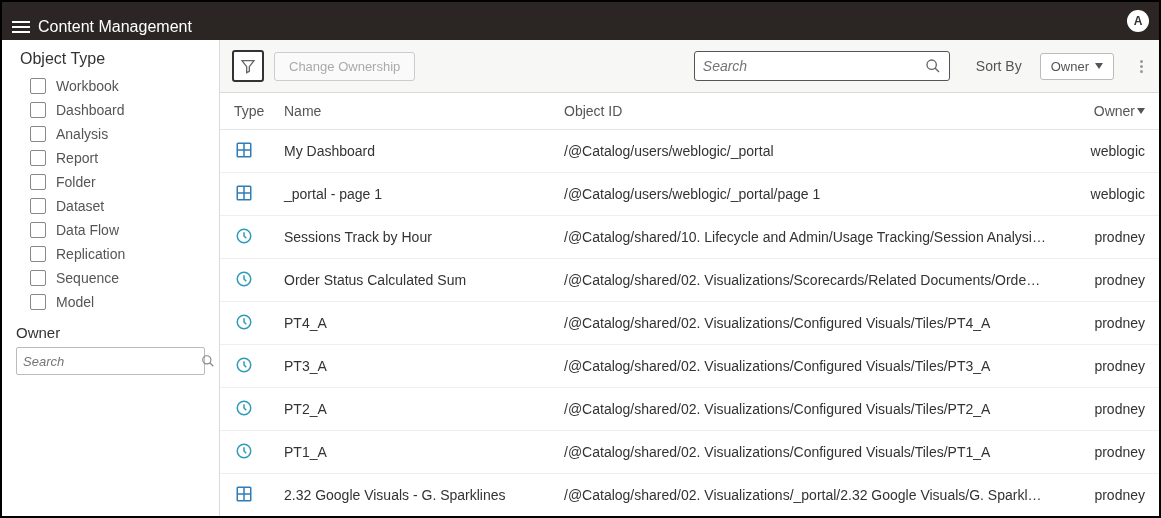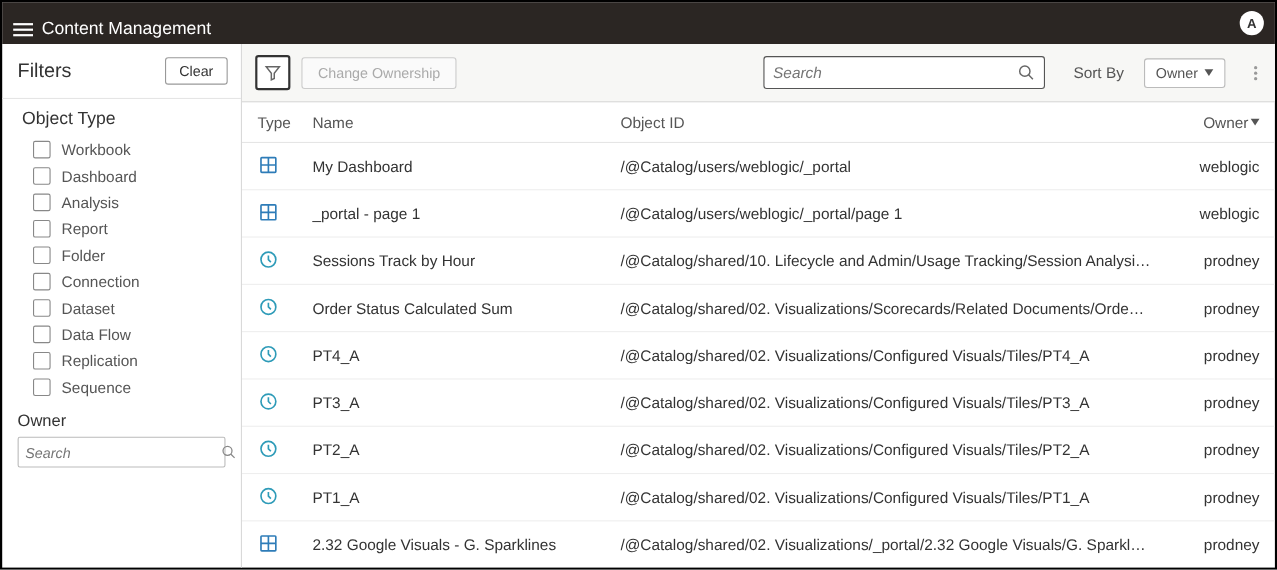--- a/index.html
+++ b/index.html
@@ -73,24 +73,20 @@
         </div>
       <div class="topbar-title">Content Management</div>
     </div>
     <div class="avatar">
         <span>A</span>
       </div>
   </div>
 
   <div class="body">
     <div class="sidebar">
-      <div class="sidebar-header">
-        <h2>Filters</h2>
-        <button class="clear-btn">Clear</button>
-      </div>
       <div class="section-title">Object Type</div>
       <div class="checklist" id="type-list">
           <div class="check-item">
             <span class="checkbox"></span>
             <span>Workbook</span>
           </div>
           <div class="check-item">
             <span class="checkbox"></span>
             <span>Dashboard</span>
           </div>
@@ -101,37 +97,37 @@
           <div class="check-item">
             <span class="checkbox"></span>
             <span>Report</span>
           </div>
           <div class="check-item">
             <span class="checkbox"></span>
             <span>Folder</span>
           </div>
           <div class="check-item">
             <span class="checkbox"></span>
-            <span>Connection</span>
-          </div>
-          <div class="check-item">
-            <span class="checkbox"></span>
             <span>Dataset</span>
           </div>
           <div class="check-item">
             <span class="checkbox"></span>
             <span>Data Flow</span>
           </div>
           <div class="check-item">
             <span class="checkbox"></span>
             <span>Replication</span>
           </div>
           <div class="check-item">
             <span class="checkbox"></span>
             <span>Sequence</span>
+          </div>
+          <div class="check-item">
+            <span class="checkbox"></span>
+            <span>Model</span>
           </div>
         </div>
       <div class="owner-section">
         <h3>Owner</h3>
         <div class="owner-search">
           <input type="text" placeholder="Search" style="">
           <span class="mag">
             <svg width="14" height="14" viewBox="0 0 24 24" fill="none" stroke="#888" stroke-width="2">
                 <circle cx="10" cy="10" r="7"></circle>
                 <line x1="21" y1="21" x2="15" y2="15"></line>

